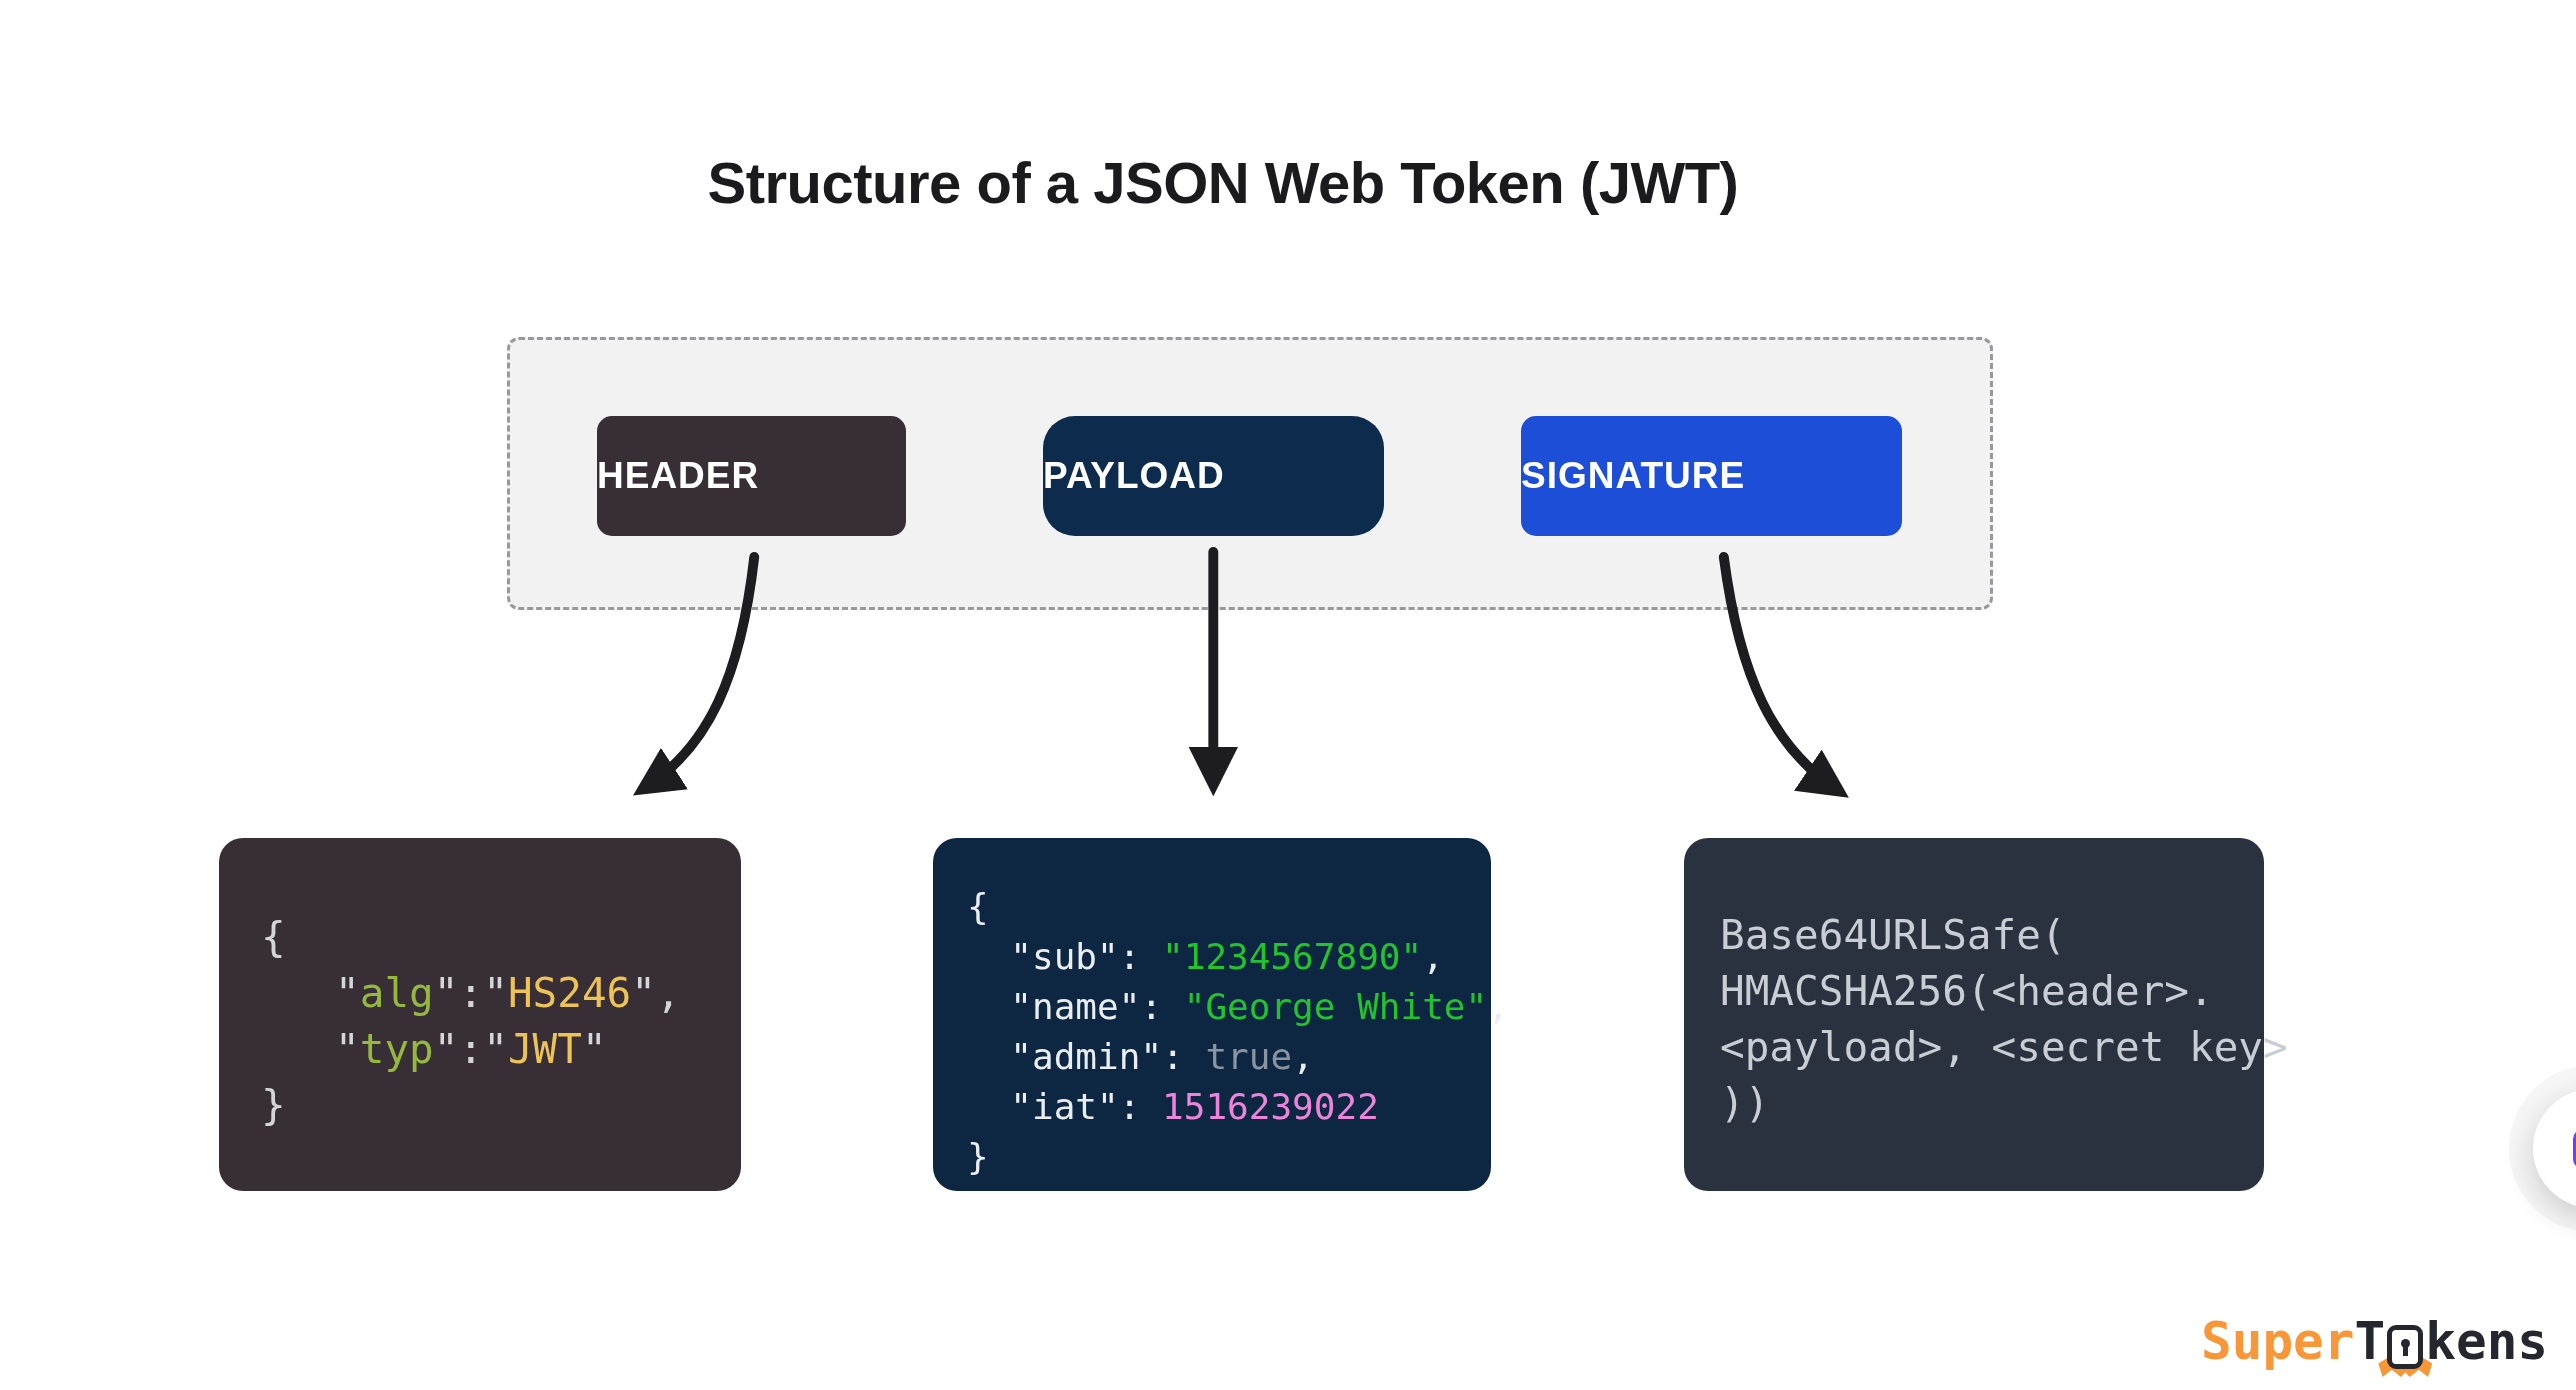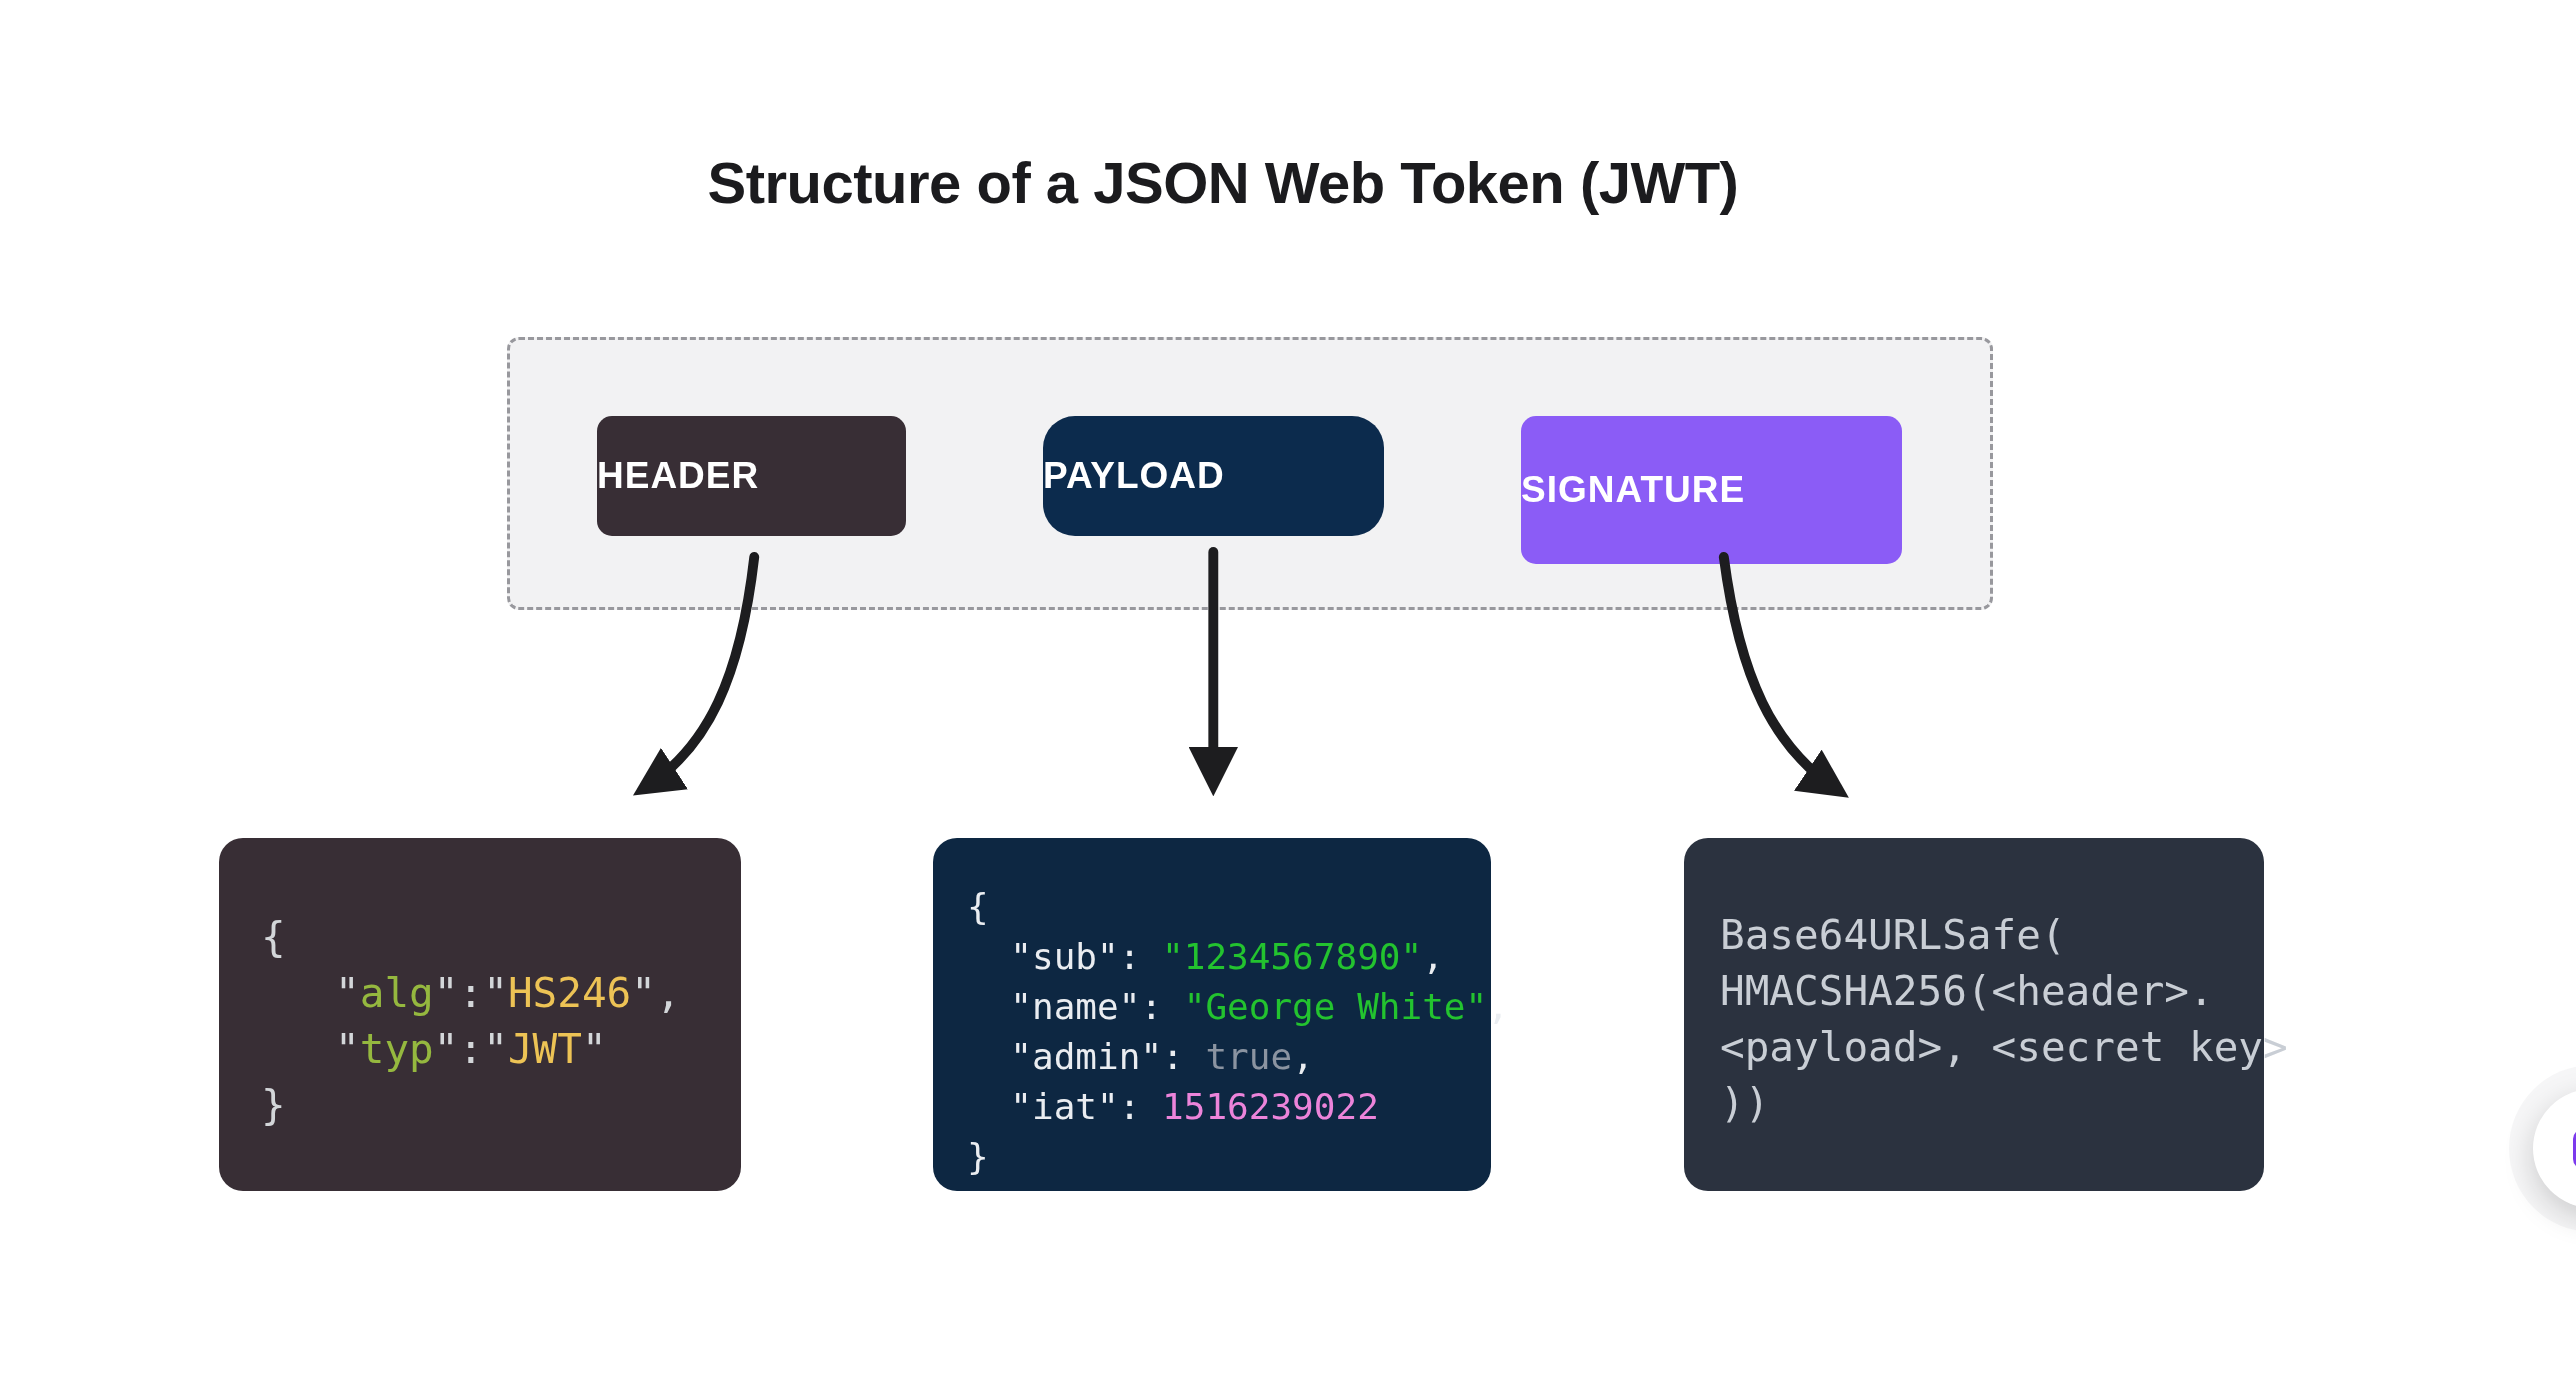--- a/index.html
+++ b/index.html
@@ -38,21 +38,21 @@
     align-items: center;
     border-radius: 15px;
     color: #ffffff;
     font-size: 37px;
     font-weight: 700;
     letter-spacing: 1px;
     font-family: "Liberation Sans", sans-serif;
   }
   .pill-header    { left: 597px;  top: 416px; width: 309px; height: 120px; background: #382e35; }
   .pill-payload   { left: 1043px; top: 416px; width: 341px; height: 120px; background: #0c2b4d; border-radius: 32px; }
-  .pill-signature { left: 1521px; top: 416px; width: 381px; height: 148px; background: #8b5cf6; }
+  .pill-signature { left: 1521px; top: 416px; width: 381px; height: 120px; background: #1d4ed8; }
   .arrows-svg { position: absolute; left: 0; top: 0; }
   .code-box {
     position: absolute;
     margin: 0;
     border-radius: 24px;
     white-space: pre;
     font-family: "DejaVu Sans Mono", "Liberation Mono", monospace;
   }
   .code-header {
     left: 219px; top: 838px; width: 522px; height: 353px;
@@ -188,19 +188,31 @@
 <span class="tok-white">  "name": </span><span class="tok-green">"George White"</span><span class="tok-white">,</span>
 <span class="tok-white">  "admin": </span><span class="tok-muted">true</span><span class="tok-white">,</span>
 <span class="tok-white">  "iat": </span><span class="tok-pink">1516239022</span>
 <span class="tok-white">}</span></pre>
 
   <pre class="code-box code-signature"><span class="tok-plain">Base64URLSafe(</span>
 <span class="tok-plain">HMACSHA256(&lt;header&gt;.</span>
 <span class="tok-plain">&lt;payload&gt;, &lt;secret key&gt;</span>
 <span class="tok-plain">))</span></pre>
 
+  <div class="logo">
+    <span class="logo-super">Super</span>
+    <span class="logo-dark">T</span>
+    <span class="lock-o">
+      <span class="lock-feet"></span>
+      <span class="lock-body">
+        <span class="keyhole-head"></span>
+        <span class="keyhole-stem"></span>
+      </span>
+    </span>
+    <span class="logo-dark">kens</span>
+  </div>
 
   <div class="floating-widget">
     <span class="widget-glyph"></span>
   </div>
 
 </div>
 
 
 </body></html>

